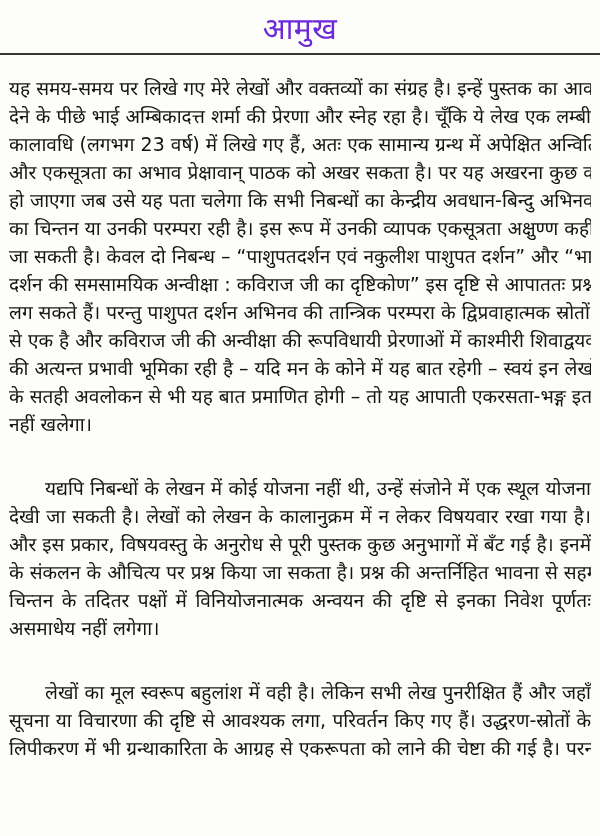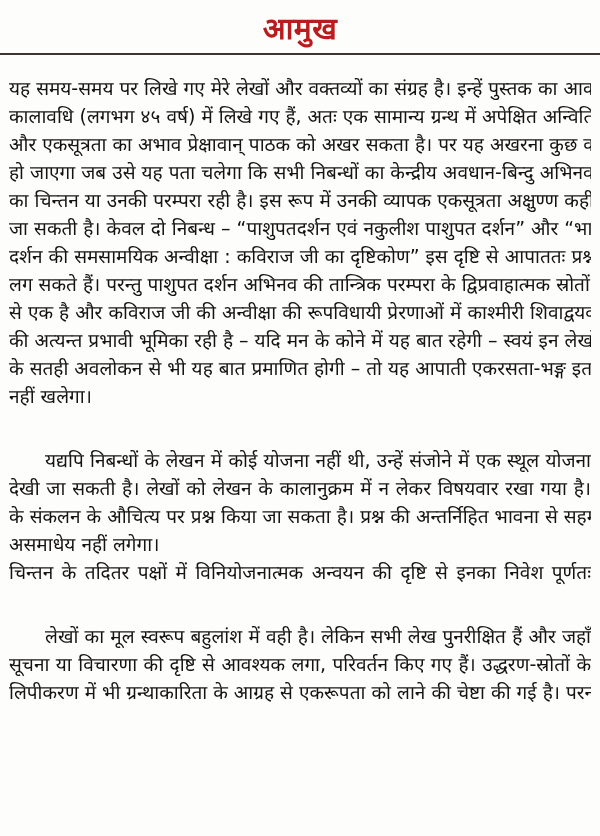--- a/index.html
+++ b/index.html
@@ -15,23 +15,23 @@
     width: 600px;
     height: 836px;
     color: #151310;
     font-family: "DejaVu Sans", sans-serif;
   }
   .title {
     padding-top: 7px;
     height: 39px;
     text-align: center;
     font-size: 30px;
-    font-weight: bold;
+    font-weight: normal;
     letter-spacing: 0.5px;
-    color: #b91c1c;
+    color: #6d28d9;
   }
   .rule {
     border: 0;
     border-top: 2px solid #3a3732;
     margin: 7px 0 0 0;
     width: 600px;
   }
   .content {
     padding: 19px 9px 0 9px;
   }
@@ -65,39 +65,41 @@
 <div class="page">
 
   <div class="title">आमुख</div>
 
   <hr class="rule">
 
   <div class="content">
 
     <div class="para">
       <div class="line">यह समय-समय पर लिखे गए मेरे लेखों और वक्तव्यों का संग्रह है। इन्हें पुस्तक का आकार</div>
-      <div class="line">कालावधि (लगभग ४५ वर्ष) में लिखे गए हैं, अतः एक सामान्य ग्रन्थ में अपेक्षित अन्विति</div>
+      <div class="line">देने के पीछे भाई अम्बिकादत्त शर्मा की प्रेरणा और स्नेह रहा है। चूँकि ये लेख एक लम्बी</div>
+      <div class="line">कालावधि (लगभग 23 वर्ष) में लिखे गए हैं, अतः एक सामान्य ग्रन्थ में अपेक्षित अन्विति</div>
       <div class="line">और एकसूत्रता का अभाव प्रेक्षावान् पाठक को अखर सकता है। पर यह अखरना कुछ कम</div>
       <div class="line">हो जाएगा जब उसे यह पता चलेगा कि सभी निबन्धों का केन्द्रीय अवधान-बिन्दु अभिनवगुप्त</div>
       <div class="line">का चिन्तन या उनकी परम्परा रही है। इस रूप में उनकी व्यापक एकसूत्रता अक्षुण्ण कही</div>
       <div class="line">जा सकती है। केवल दो निबन्ध – “पाशुपतदर्शन एवं नकुलीश पाशुपत दर्शन” और “भारतीय</div>
       <div class="line">दर्शन की समसामयिक अन्वीक्षा : कविराज जी का दृष्टिकोण” इस दृष्टि से आपाततः प्रश्नीय</div>
       <div class="line">लग सकते हैं। परन्तु पाशुपत दर्शन अभिनव की तान्त्रिक परम्परा के द्विप्रवाहात्मक स्रोतों में</div>
       <div class="line">से एक है और कविराज जी की अन्वीक्षा की रूपविधायी प्रेरणाओं में काश्मीरी शिवाद्वयवाद</div>
       <div class="line">की अत्यन्त प्रभावी भूमिका रही है – यदि मन के कोने में यह बात रहेगी – स्वयं इन लेखों</div>
       <div class="line">के सतही अवलोकन से भी यह बात प्रमाणित होगी – तो यह आपाती एकरसता-भङ्ग इतना</div>
       <div class="line short">नहीं खलेगा।</div>
     </div>
 
     <div class="para indented">
       <div class="line">यद्यपि निबन्धों के लेखन में कोई योजना नहीं थी, उन्हें संजोने में एक स्थूल योजना</div>
       <div class="line">देखी जा सकती है। लेखों को लेखन के कालानुक्रम में न लेकर विषयवार रखा गया है।</div>
+      <div class="line">और इस प्रकार, विषयवस्तु के अनुरोध से पूरी पुस्तक कुछ अनुभागों में बँट गई है। इनमें</div>
       <div class="line">के संकलन के औचित्य पर प्रश्न किया जा सकता है। प्रश्न की अन्तर्निहित भावना से सहमत</div>
+      <div class="line">चिन्तन के तदितर पक्षों में विनियोजनात्मक अन्वयन की दृष्टि से इनका निवेश पूर्णतः</div>
       <div class="line short">असमाधेय नहीं लगेगा।</div>
-      <div class="line">चिन्तन के तदितर पक्षों में विनियोजनात्मक अन्वयन की दृष्टि से इनका निवेश पूर्णतः</div>
     </div>
 
     <div class="para indented">
       <div class="line">लेखों का मूल स्वरूप बहुलांश में वही है। लेकिन सभी लेख पुनरीक्षित हैं और जहाँ</div>
       <div class="line">सूचना या विचारणा की दृष्टि से आवश्यक लगा, परिवर्तन किए गए हैं। उद्धरण-स्रोतों के</div>
       <div class="line">लिपीकरण में भी ग्रन्थाकारिता के आग्रह से एकरूपता को लाने की चेष्टा की गई है। परन्तु</div>
     </div>
 
   </div>
 </div>

